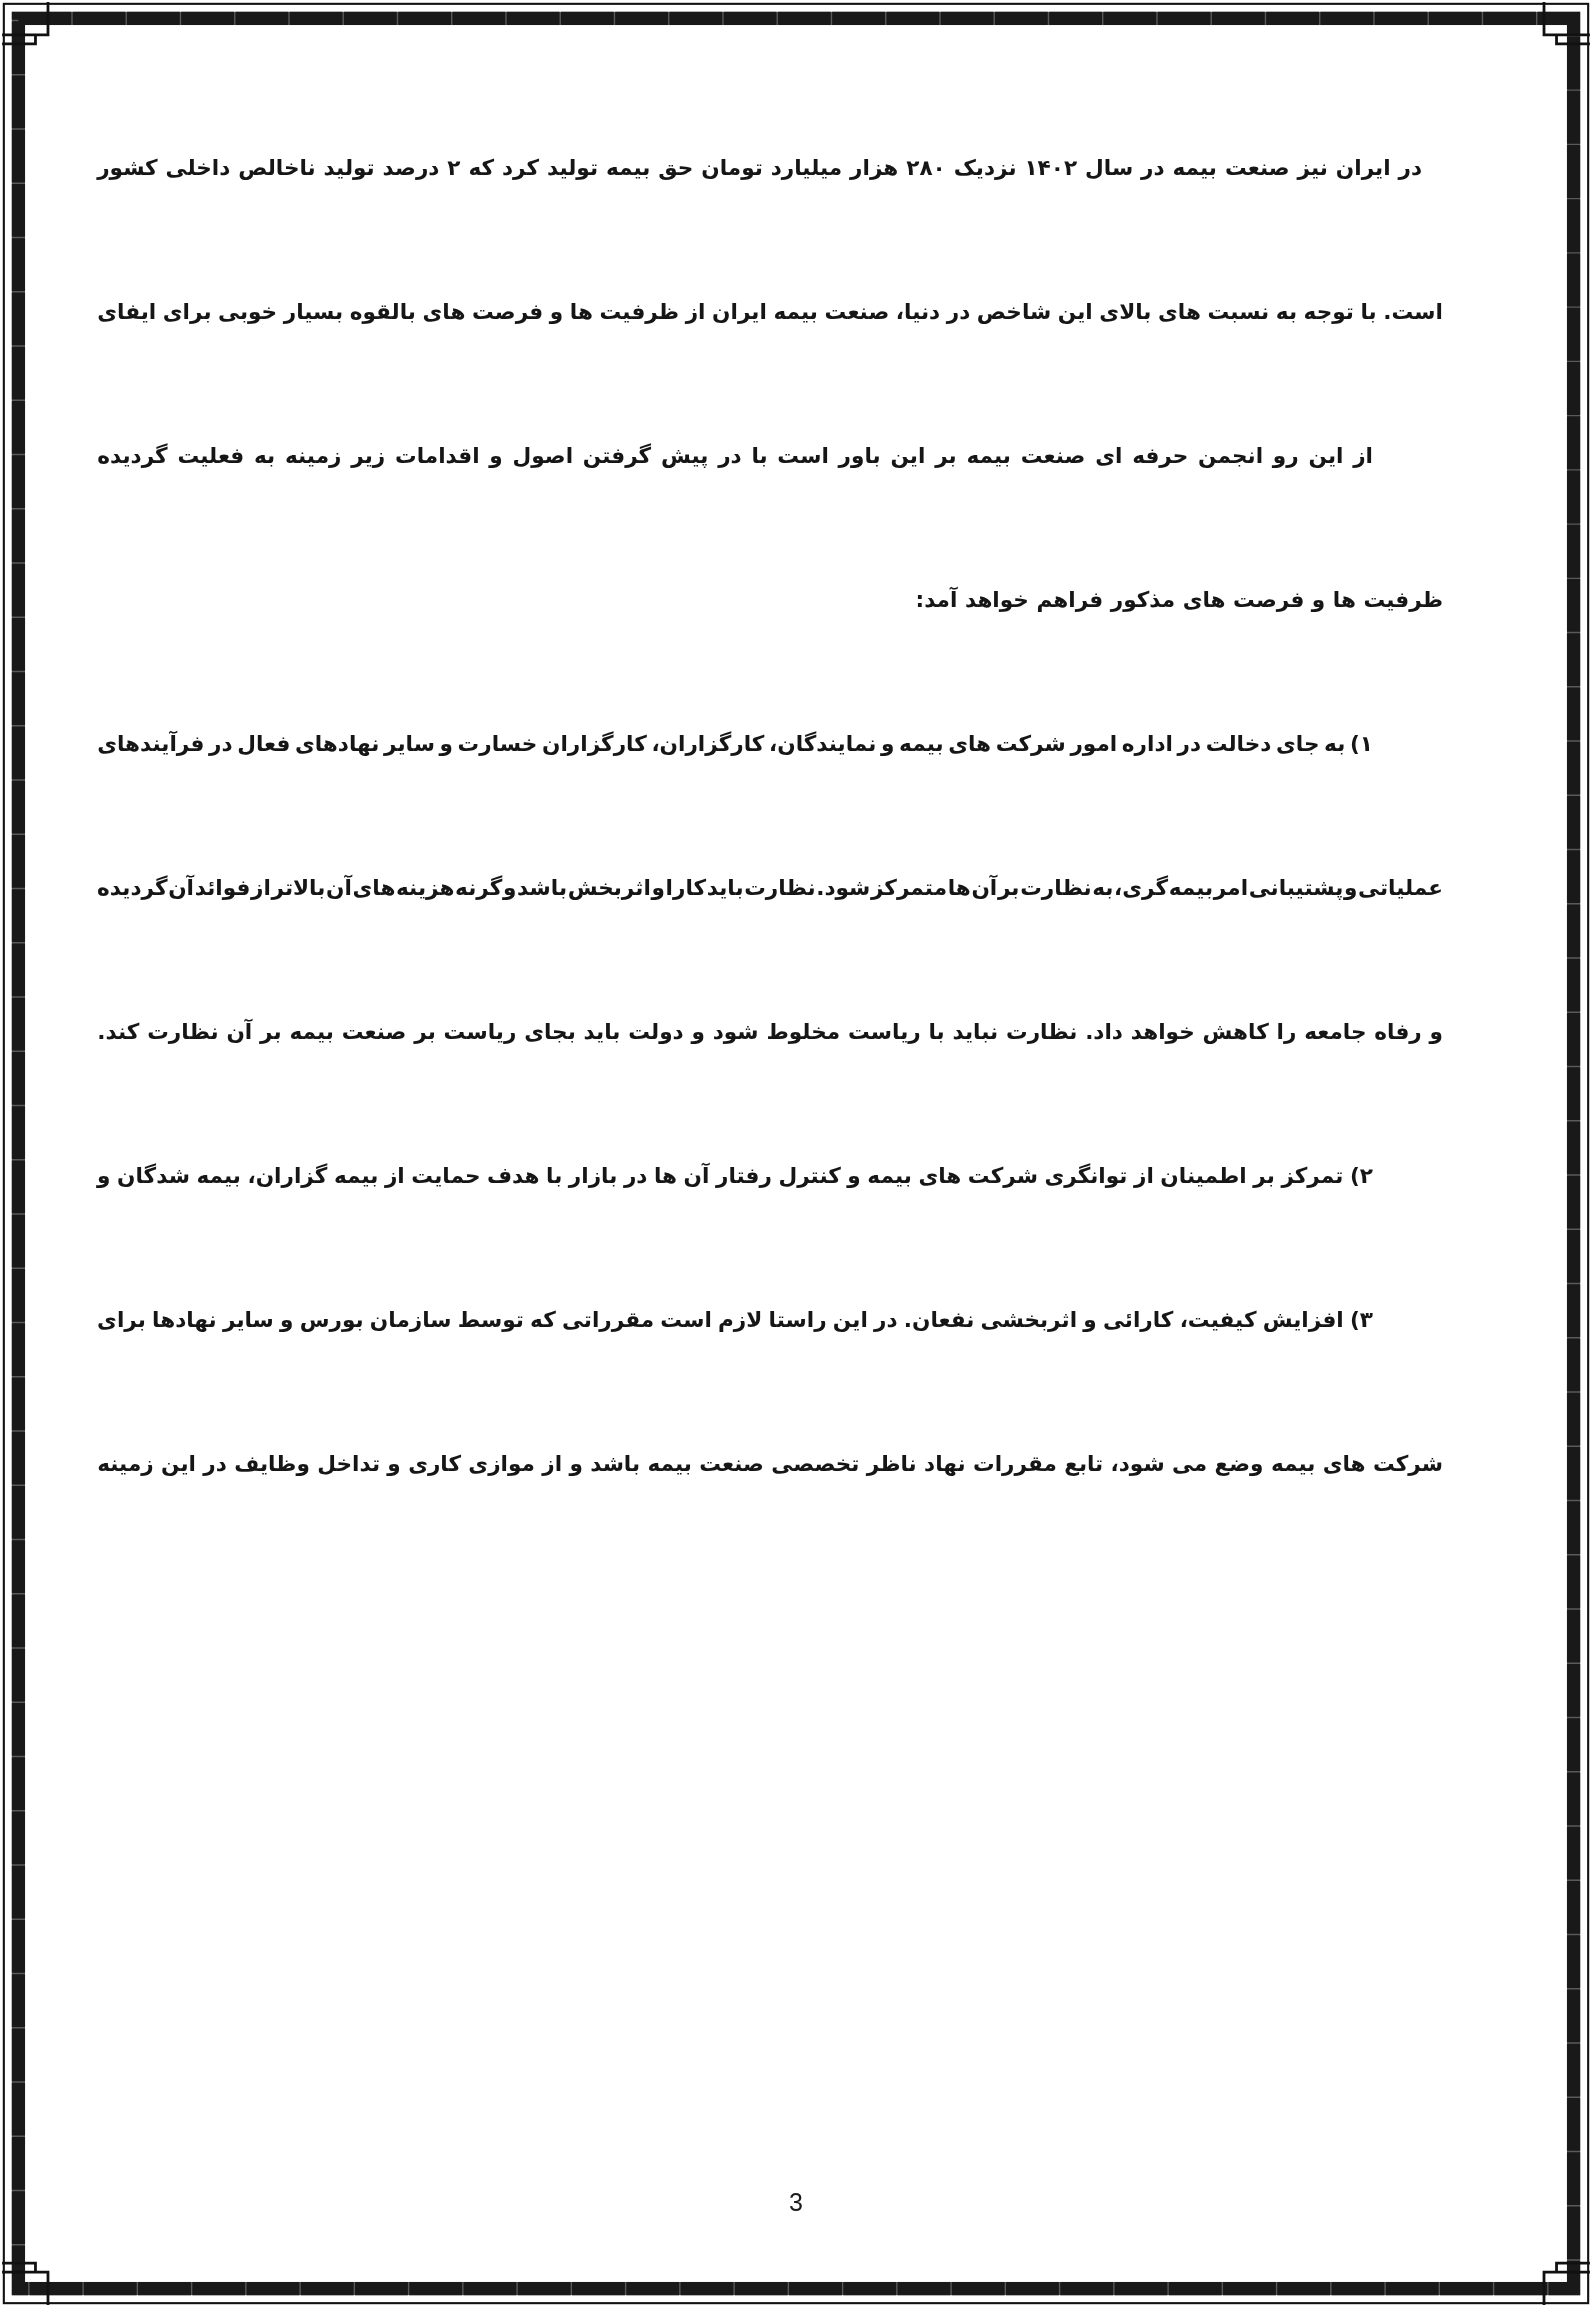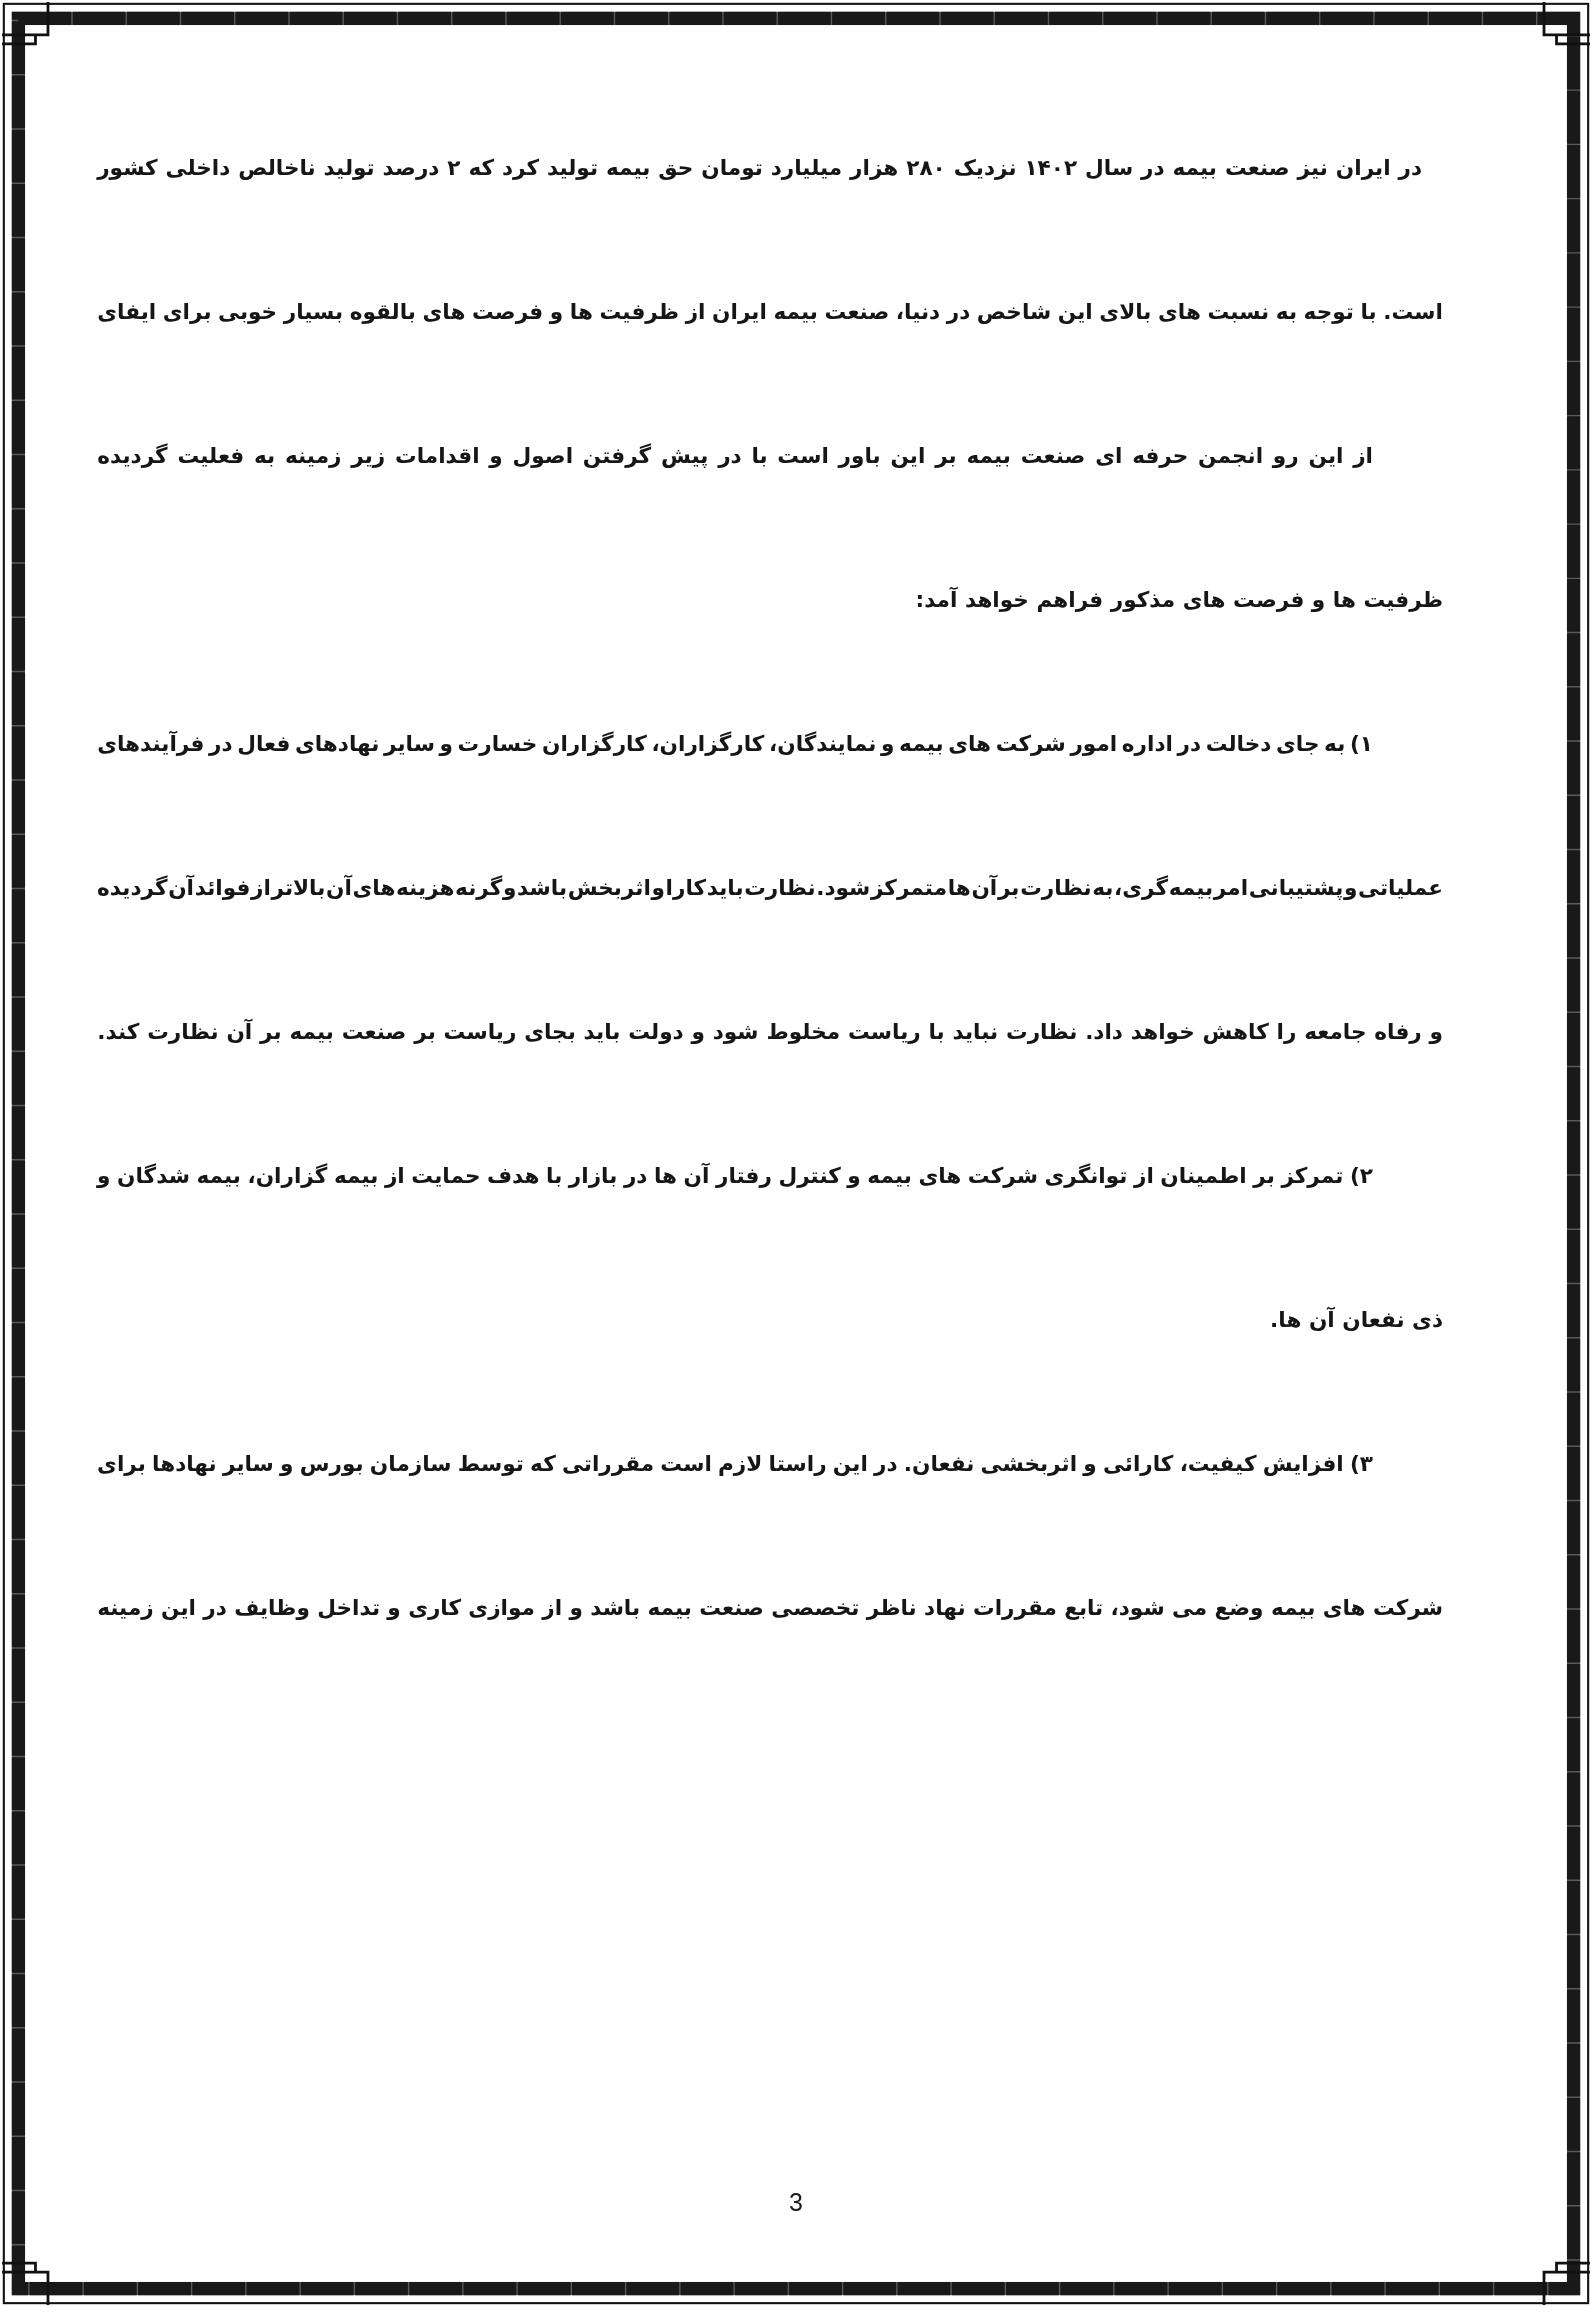--- a/index.html
+++ b/index.html
@@ -218,21 +218,20 @@
       <span>با</span>
       <span>هدف</span>
       <span>حمایت</span>
       <span>از</span>
       <span>بیمه</span>
       <span>گزاران،</span>
       <span>بیمه</span>
       <span>شدگان</span>
       <span>و</span>
     </div>
-  <div class="line right">ذی نفعان آن ها.</div>
   <div class="line just indent">
       <span>۳)</span>
       <span>افزایش</span>
       <span>کیفیت،</span>
       <span>کارائی</span>
       <span>و</span>
       <span>اثربخشی</span>
       <span>نفعان.</span>
       <span>در</span>
       <span>این</span>

